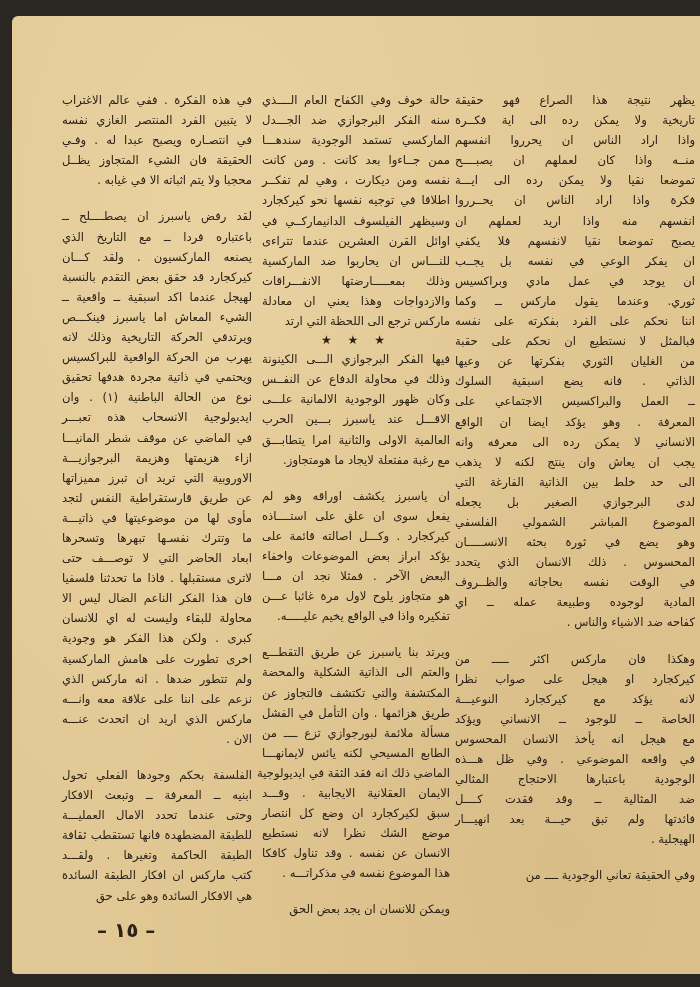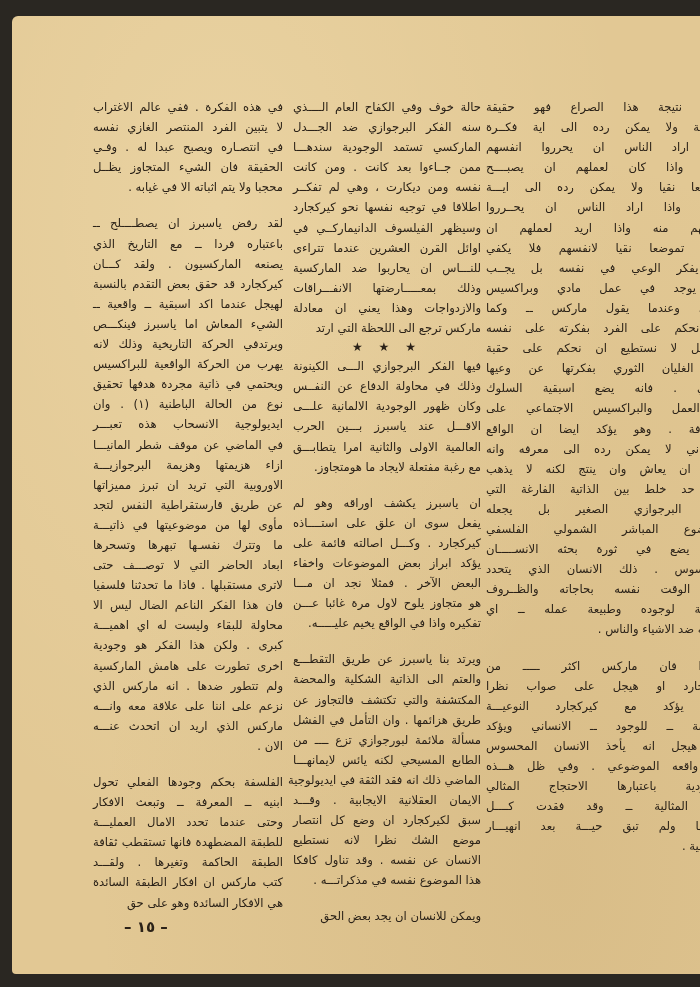--- a/index.html
+++ b/index.html
@@ -1,27 +1,27 @@
 <!DOCTYPE html>
 <html><head>
 <meta charset="utf-8">
 <style>
   html,body{margin:0;padding:0;}
   body{width:700px;height:987px;background:#2a2722;position:relative;overflow:hidden;font-family:"DejaVu Sans",sans-serif;}
   .paper{position:absolute;left:12px;top:16px;width:688px;height:958px;background:#e2c894;border-radius:6px 0 0 4px;
     background-image:radial-gradient(ellipse at 30% 20%,rgba(255,240,200,0.25),transparent 60%),radial-gradient(ellipse at 80% 90%,rgba(150,110,50,0.12),transparent 60%);}
-  .col{position:absolute;top:81px;direction:rtl;text-align:justify;color:#2b2218;font-size:11.6px;line-height:20.1px;margin-left:31px;}
+  .col{position:absolute;top:74px;direction:rtl;text-align:justify;color:#2b2218;font-size:11.6px;line-height:20.1px;}
   .col p{margin:0 0 16px 0;}
   .col .line{display:block;white-space:nowrap;text-align-last:justify;text-align:justify;}
   .col .last{text-align-last:right;}
   .c1{left:443px;width:240px;}
   .c2{left:250px;width:188px;}
   .c3{left:50px;width:190px;}
   .stars{text-align:center;letter-spacing:6px;font-size:12px;line-height:18px;}
-  .pagenum{position:absolute;left:112px;top:902px;font-size:15px;font-weight:bold;color:#2b2218;direction:rtl;}
+  .pagenum{position:absolute;left:85px;top:902px;font-size:20px;font-weight:bold;color:#2b2218;direction:rtl;}
 </style>
 </head>
 <body>
 
 <div class="paper">
   <div class="col c1" id="col0">
       <p>
         <span class="line">يظهر نتيجة هذا الصراع فهو حقيقة</span>
         <span class="line">تاريخية ولا يمكن رده الى اية فكــرة</span>
         <span class="line">واذا اراد الناس ان يحرروا انفسهم</span>
@@ -54,20 +54,23 @@
         <span class="line">وهكذا فان ماركس اكثر ـــــ من</span>
         <span class="line">كيركجارد او هيجل على صواب نظرا</span>
         <span class="line">لانه يؤكد مع كيركجارد النوعيـــة</span>
         <span class="line">الخاصة ــ للوجود ــ الانساني ويؤكد</span>
         <span class="line">مع هيجل انه يأخذ الانسان المحسوس</span>
         <span class="line">في واقعه الموضوعي . وفي ظل هـــذه</span>
         <span class="line">الوجودية باعتبارها الاحتجاج المثالي</span>
         <span class="line">ضد المثالية ــ وقد فقدت كــــل</span>
         <span class="line">فائدتها ولم تبق حيـــة بعد انهيـــار</span>
         <span class="line last">الهيجلية .</span>
+      </p>
+      <p>
+        <span class="line last">وفي الحقيقة تعاني الوجودية ــــ من</span>
       </p>
     </div>
   <div class="col c2" id="col1">
       <p>
         <span class="line">حالة خوف وفي الكفاح العام الــــذي</span>
         <span class="line">سنه الفكر البرجوازي ضد الجـــدل</span>
         <span class="line">الماركسي تستمد الوجودية سندهـــا</span>
         <span class="line">ممن جــاءوا بعد كانت . ومن كانت</span>
         <span class="line">نفسه ومن ديكارت ، وهي لم تفكــر</span>
         <span class="line">اطلاقا في توجيه نفسها نحو كيركجارد</span>
@@ -136,21 +139,21 @@
         <span class="line">ايديولوجية الانسحاب هذه تعبـــر</span>
         <span class="line">في الماضي عن موقف شطر المانيـــا</span>
         <span class="line">ازاء هزيمتها وهزيمة البرجوازيـــة</span>
         <span class="line">الاوروبية التي تريد ان تبرز مميزاتها</span>
         <span class="line">عن طريق قارستقراطية النفس لتجد</span>
         <span class="line">مأوى لها من موضوعيتها في ذاتيـــة</span>
         <span class="line">ما وتترك نفسـها تبهرها وتسحرها</span>
         <span class="line">ابعاد الحاضر التي لا توصـــف حتى</span>
         <span class="line">لاترى مستقبلها . فاذا ما تحدثنا فلسفيا</span>
         <span class="line">فان هذا الفكر الناعم الضال ليس الا</span>
-        <span class="line">محاولة للبقاء وليست له اي اهميـــة</span>
+        <span class="line">محاولة للبقاء وليست له اي للانسان</span>
         <span class="line">كبرى . ولكن هذا الفكر هو وجودية</span>
         <span class="line">اخرى تطورت على هامش الماركسية</span>
         <span class="line">ولم تتطور ضدها . انه ماركس الذي</span>
         <span class="line">نزعم على اننا على علاقة معه وانـــه</span>
         <span class="line">ماركس الذي اريد ان اتحدث عنـــه</span>
         <span class="line last">الان .</span>
       </p>
       <p>
         <span class="line">الفلسفة بحكم وجودها الفعلي تحول</span>
         <span class="line">ابنيه ــ المعرفة ــ وتبعث الافكار</span>

